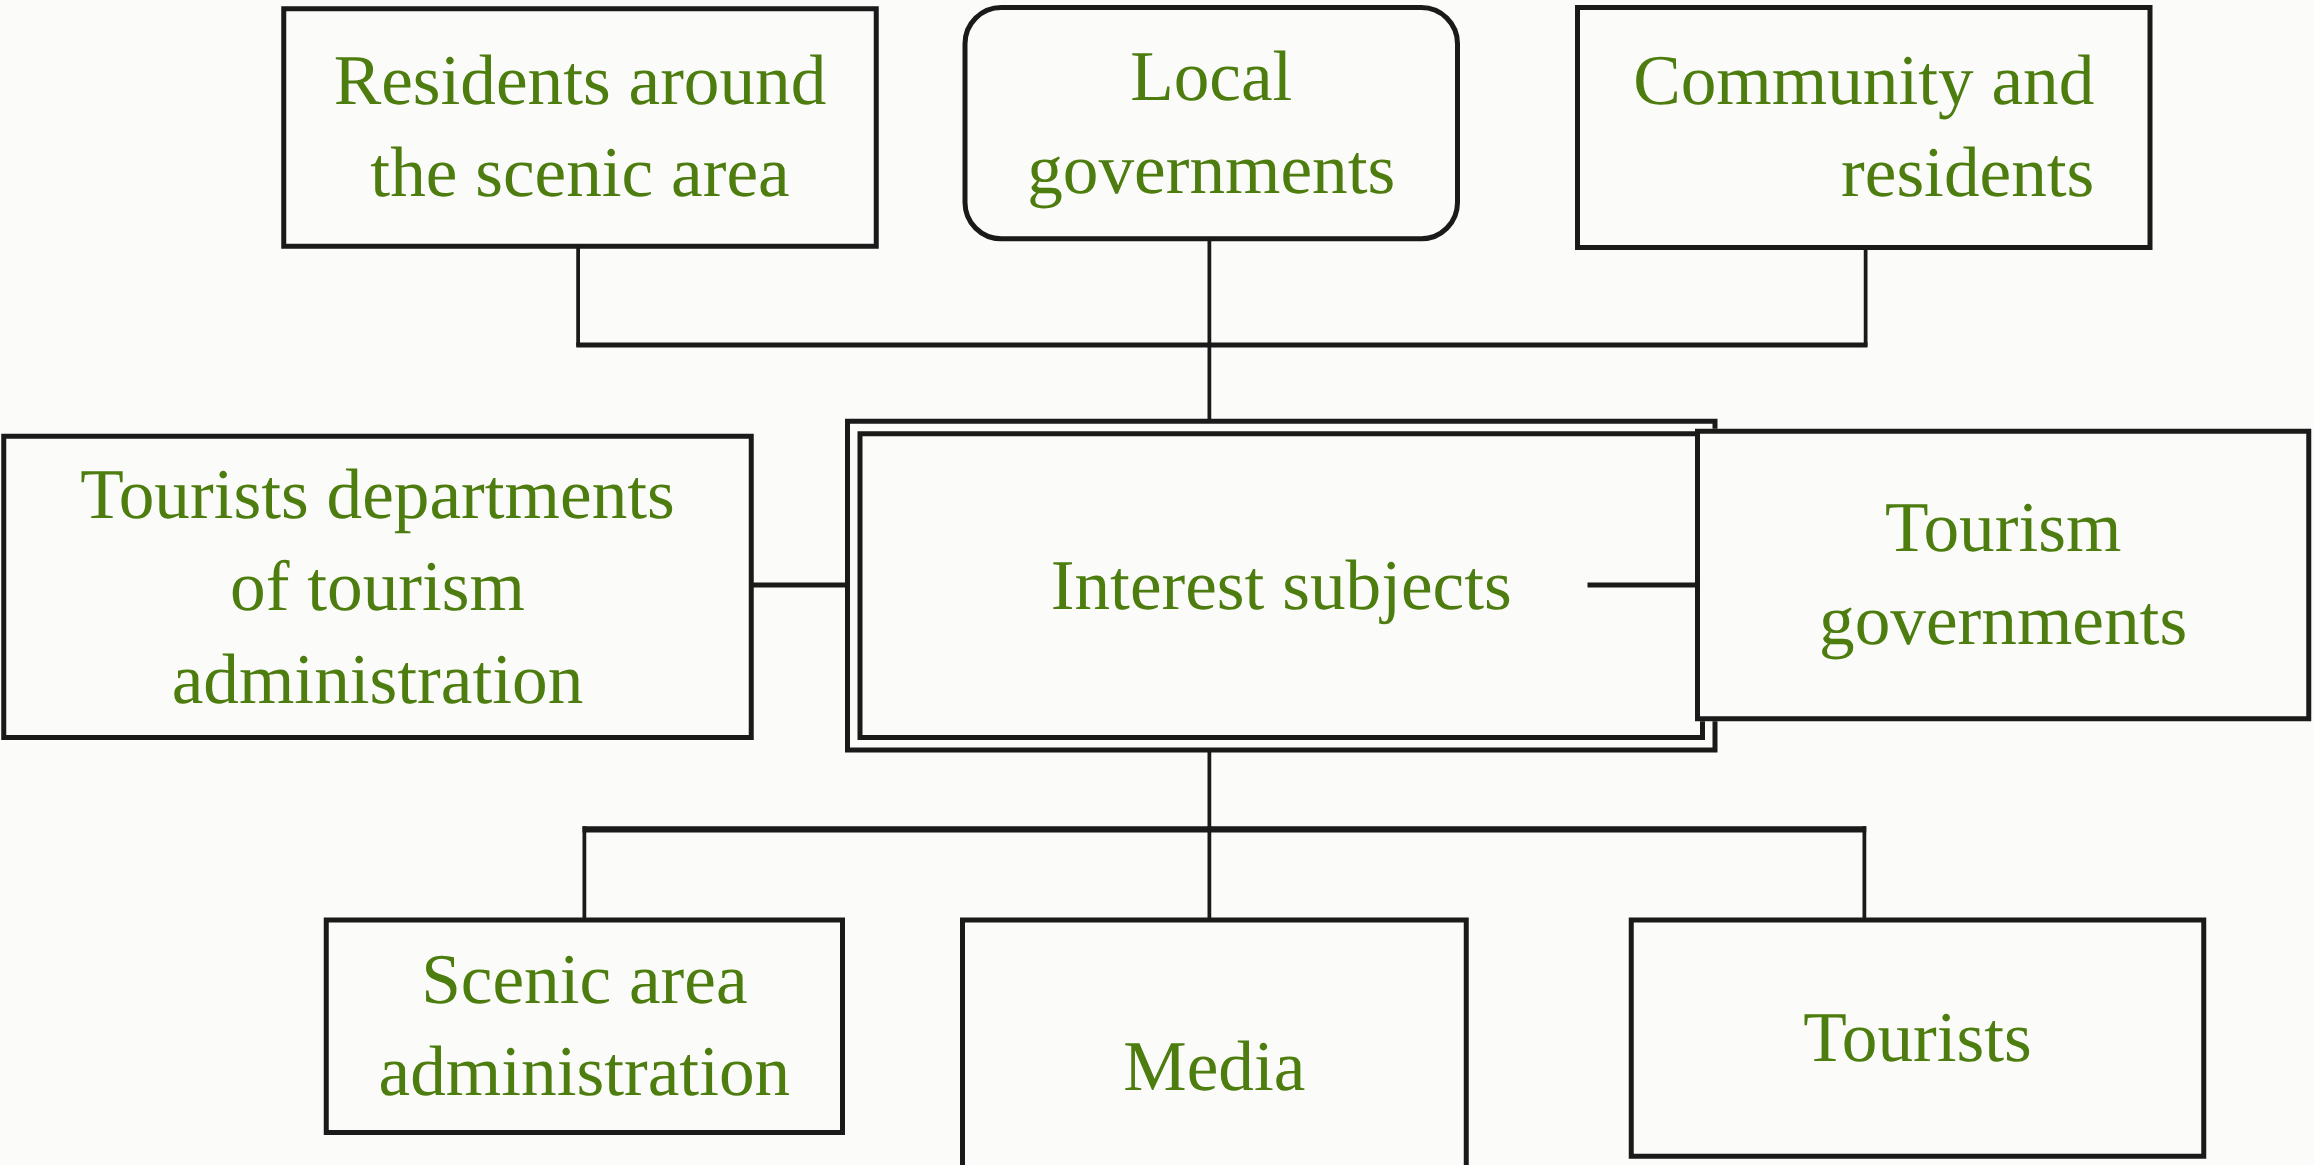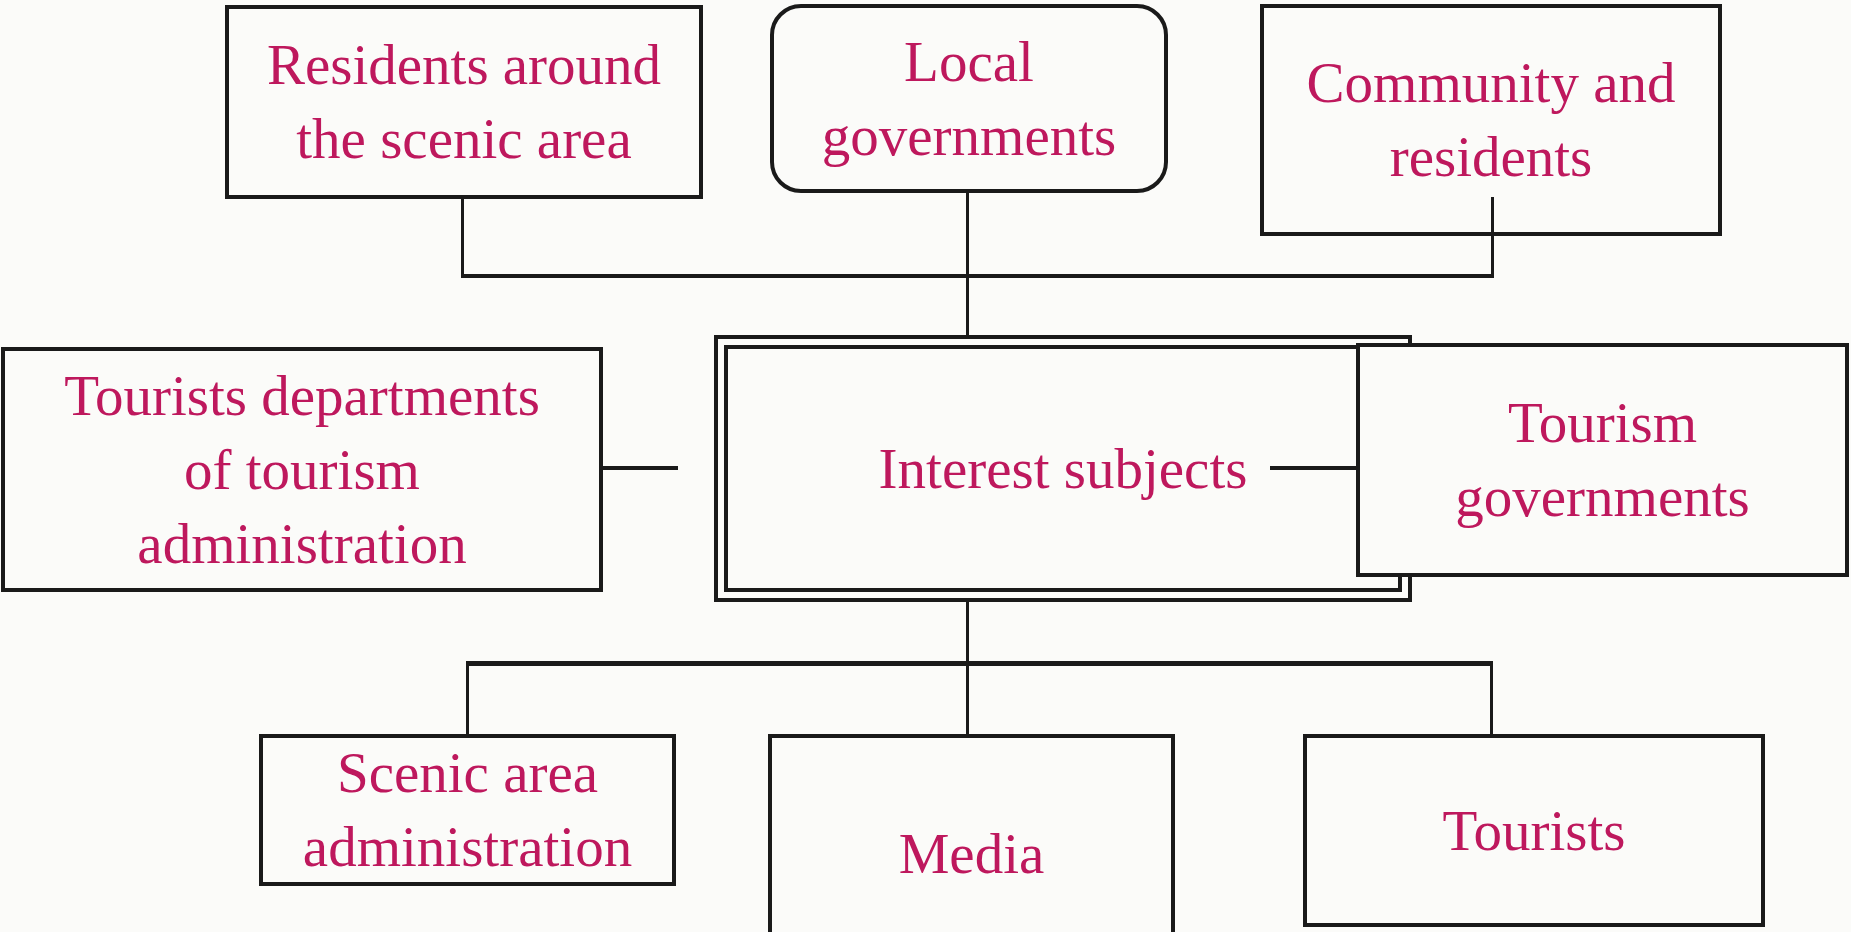--- a/index.html
+++ b/index.html
@@ -6,21 +6,21 @@
     margin: 0;
     padding: 0;
     background: #fbfbf9;
   }
   #canvas {
     position: relative;
     width: 1851px;
     height: 932px;
     background: #fbfbf9;
     font-family: "Liberation Serif", "DejaVu Serif", serif;
-    color: #be185d;
+    color: #4d7c0f;
     overflow: hidden;
   }
   .node {
     position: absolute;
     box-sizing: border-box;
     border: 4px solid #1a1a1a;
     background: #fbfbf9;
     display: flex;
     align-items: center;
     justify-content: center;
@@ -43,27 +43,27 @@
     text-align: center;
     white-space: pre-line;
   }
   .line {
     position: absolute;
     background: #1a1a1a;
   }
   
   #box-residents      { left: 225px;  top: 5px;   width: 478px; height: 194px; }
   #box-local-gov      { left: 770px;  top: 4px;   width: 398px; height: 189px; border-radius: 31px; }
-  #box-community      { left: 1260px; top: 4px;   width: 462px; height: 232px; }
+  #box-community      { left: 1260px; top: 4px;   width: 462px; height: 196px; text-align: right; }
   
   #box-relevant-depts { left: 1px;    top: 347px; width: 602px; height: 245px; }
-  #box-interest       { left: 676px;  top: 335px; width: 698px; height: 267px; margin-left: 38px; }
+  #box-interest       { left: 676px;  top: 335px; width: 698px; height: 267px; }
   #box-tourism-ent    { left: 1356px; top: 343px; width: 493px; height: 234px; }
   
-  #box-scenic         { left: 259px;  top: 734px; width: 417px; height: 152px; }
+  #box-scenic         { left: 259px;  top: 734px; width: 417px; height: 174px; }
   #box-media          { left: 768px;  top: 734px; width: 407px; height: 239px; }
   #box-tourists       { left: 1259px; top: 734px; width: 462px; height: 193px; margin-left: 44px; }
   
   #conn-v-top-left    { left: 461px;  top: 197px; width: 3px;    height: 80px; }
   #conn-h-top         { left: 461px;  top: 274px; width: 1033px; height: 4px;  }
   #conn-v-top-right   { left: 1491px; top: 197px; width: 3px;    height: 80px; }
   #conn-v-top-center  { left: 966px;  top: 191px; width: 3px;    height: 146px;}
   
   #conn-h-mid-left    { left: 601px;  top: 466px; width: 77px;   height: 4px;  }
   #conn-h-mid-right   { left: 1270px; top: 466px; width: 88px;   height: 4px;  }

